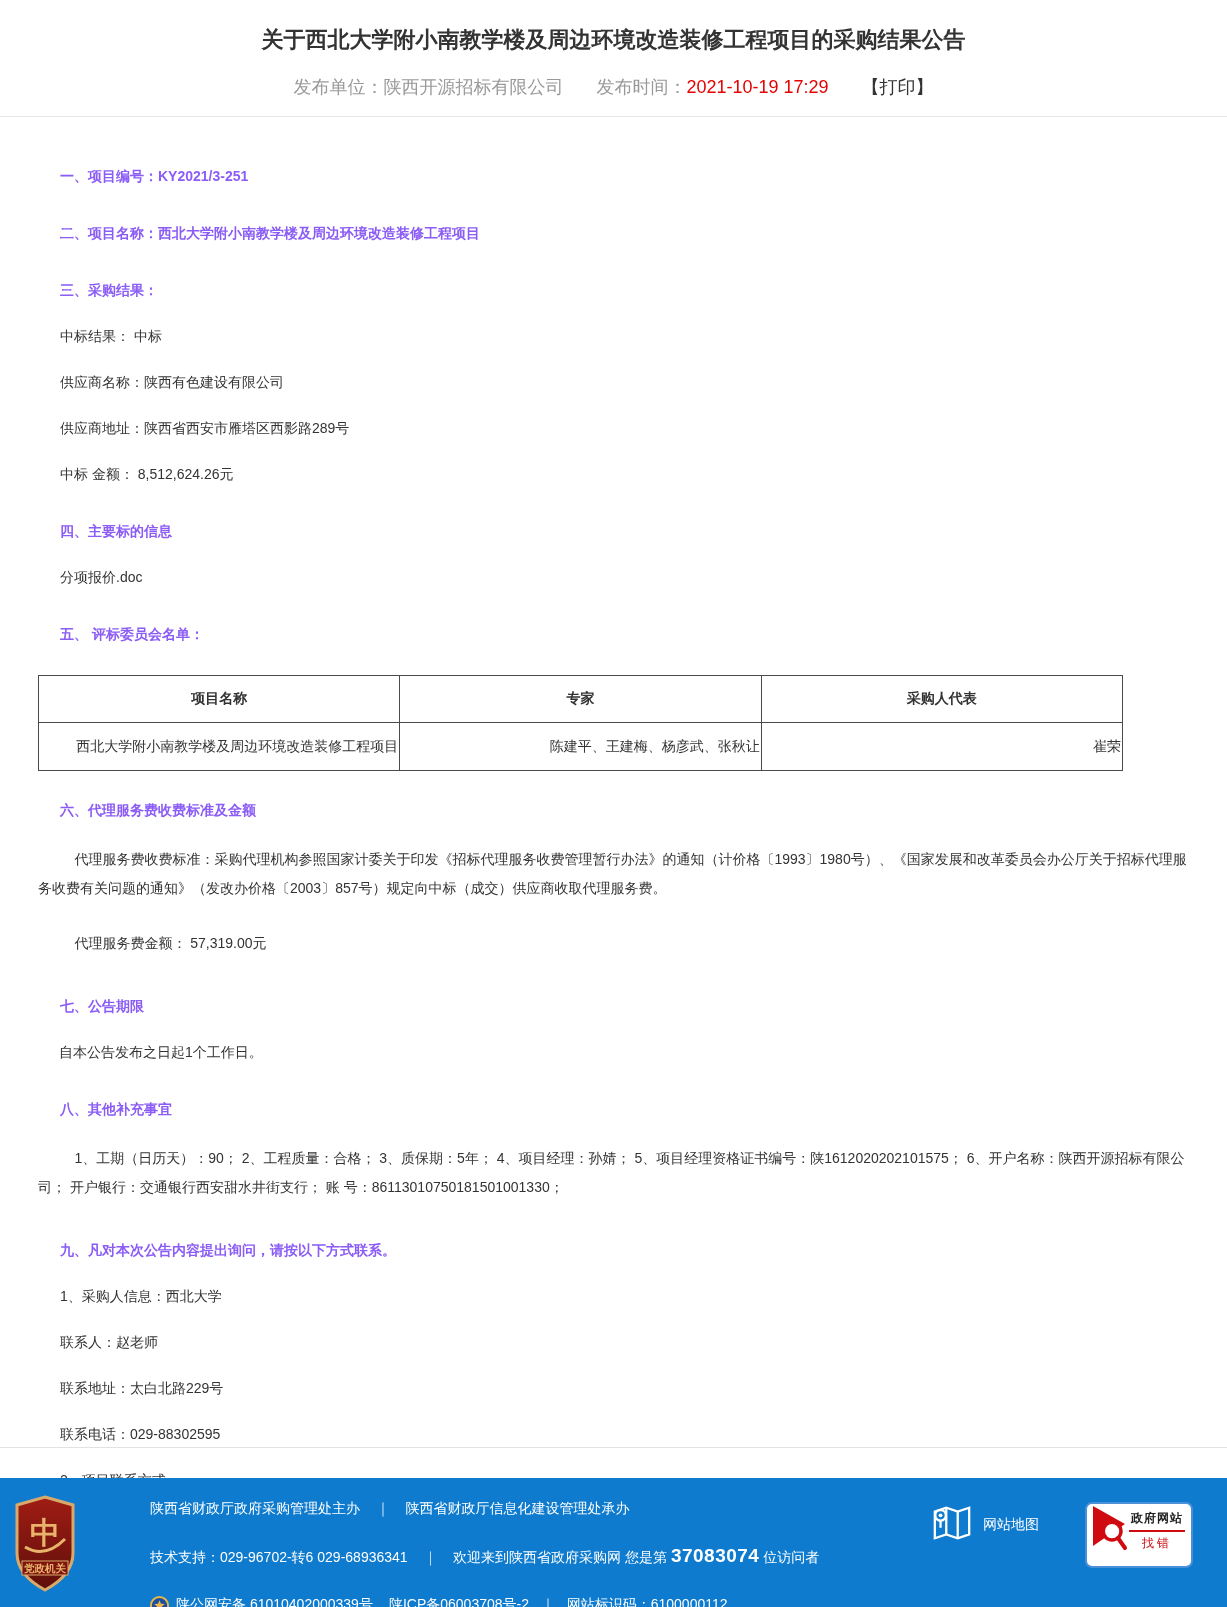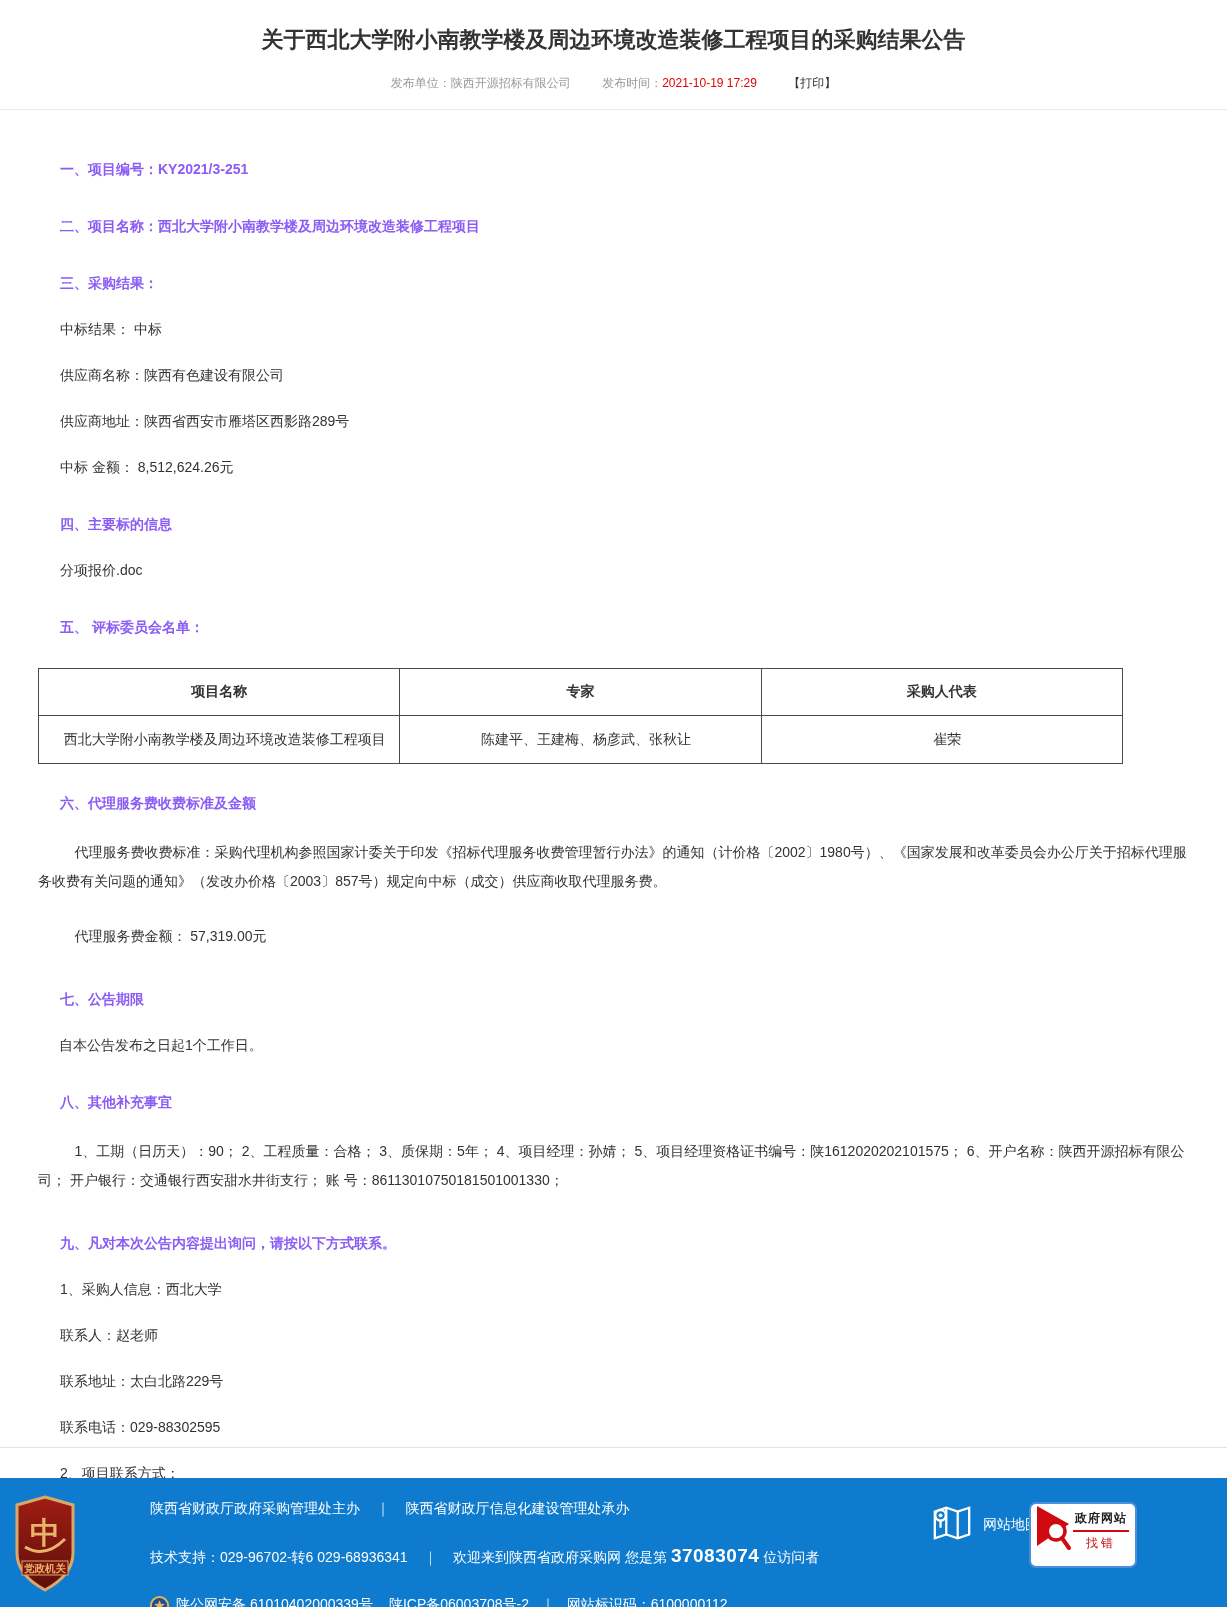--- a/index.html
+++ b/index.html
@@ -6,41 +6,41 @@
   html,body { margin:0; padding:0; }
   body {
     width:1227px; height:1607px; position:relative; overflow:hidden;
     background:#ffffff; color:#333;
     font-family:"Liberation Sans","DejaVu Sans",sans-serif;
     font-size:14px;
   }
   
   .doc-header { padding-top:26px; text-align:center; }
   .doc-title { font-size:22px; font-weight:bold; color:#333; margin:0; line-height:28px; }
-  .doc-meta { margin-top:21px; color:#999; font-size:12px; }
+  .doc-meta { margin-top:21px; color:#999; font-size:18px; }
   .doc-meta .seg { margin:0 14px; }
   .meta-time-value { color:#e60000; }
   .print-btn { color:#333; cursor:pointer; }
   .header-divider { border:none; border-top:1px solid #e9e9e9; margin:17px 0 0 0; }
 
   
   .content { padding:0 40px 0 38px; }
   .doc-heading { font-weight:bold; font-size:14px; color:#8b5cf6; margin:39px 0 0 22px; line-height:18px; }
   .doc-line   { margin:28px 0 0 22px; line-height:18px; }
   .doc-para   { margin:26px 0 0 0; text-indent:2.6em; line-height:29px; }
   .doc-link { color:#333; text-decoration:none; cursor:pointer; }
 
   table.committee {
     border-collapse:collapse; margin:32px 0 0 0; width:1085px; table-layout:fixed;border-radius:8px;
   }
   table.committee th, table.committee td {
     border:1px solid #4a4a4a; font-size:14px; color:#333; font-weight:normal;
   }
   table.committee th { height:47px; text-align:center; font-weight:bold; }
-  table.committee td { height:48px; text-align:center; padding-left:12px; }
+  table.committee td { height:48px; text-align:right; padding-left:12px; }
 
   .content-bottom-divider {
     position:absolute; left:0; top:1447px; width:1227px; height:0;
     border-top:1px solid #dfe3e6;
   }
 
   
   .site-footer {
     position:absolute; left:0; top:1478px; width:1227px; height:129px;
     background:#0e7bce; color:#fff;
@@ -52,21 +52,21 @@
   .f-line2 { margin-top:32px; }
   .f-line3 { margin-top:31px; display:flex; align-items:flex-start; }
   .f-sep { margin:0 12px; opacity:.85; }
   .visitor-count { font-weight:bold; font-size:19px; letter-spacing:.5px; }
   .police-icon { margin-right:7px; display:inline-block; vertical-align:middle; }
 
   .sitemap { position:absolute; left:931px; top:24px; display:flex; align-items:center; cursor:pointer; }
   .sitemap-label { margin-left:10px; font-size:14px; }
 
   .gov-error-badge {
-    position:absolute; left:1029px; top:24px; width:108px; height:66px;
+    position:absolute; left:1085px; top:24px; width:108px; height:66px;
     background:#fff; border:2px solid #4a90d9; border-radius:7px;
     display:flex; align-items:center; padding:4px 6px 12px 4px; cursor:pointer;
   }
   .geb-right { flex:1; text-align:center; }
   .geb-top { color:#222; font-weight:bold; font-size:12px; letter-spacing:1px; border-bottom:2px solid #cf0a10; padding-bottom:3px; }
   .geb-bottom { color:#cf0a10; font-weight:normal; font-size:12px; letter-spacing:3px; padding-top:3px; }
 </style>
 </head>
 <body>
 
@@ -104,21 +104,21 @@
     <tbody>
       <tr>
         <td>西北大学附小南教学楼及周边环境改造装修工程项目</td>
         <td>陈建平、王建梅、杨彦武、张秋让</td>
         <td>崔荣</td>
       </tr>
     </tbody>
   </table>
 
   <p class="doc-heading" style="margin-top:30px">六、代理服务费收费标准及金额</p>
-  <p class="doc-para">代理服务费收费标准：采购代理机构参照国家计委关于印发《招标代理服务收费管理暂行办法》的通知（计价格〔2002〕1980号）、《国家发展和改革委员会办公厅关于招标代理服务收费有关问题的通知》（发改办价格〔2003〕857号）规定向中标（成交）供应商收取代理服务费。</p>
+  <p class="doc-para">代理服务费收费标准：采购代理机构参照国家计委关于印发《招标代理服务收费管理暂行办法》的通知（计价格〔1993〕1980号）、《国家发展和改革委员会办公厅关于招标代理服务收费有关问题的通知》（发改办价格〔2003〕857号）规定向中标（成交）供应商收取代理服务费。</p>
   <p class="doc-para">代理服务费金额：  57,319.00元</p>
 
   <p class="doc-heading">七、公告期限</p>
   <p class="doc-line" style="margin-left:21px">自本公告发布之日起1个工作日。</p>
 
   <p class="doc-heading">八、其他补充事宜</p>
   <p class="doc-para">1、工期（日历天）：90；  2、工程质量：合格；  3、质保期：5年；  4、项目经理：孙婧；  5、项目经理资格证书编号：陕1612020202101575；  6、开户名称：陕西开源招标有限公司；  开户银行：交通银行西安甜水井街支行；  账 号：86113010750181501001330；</p>
 
   <p class="doc-heading">九、凡对本次公告内容提出询问，请按以下方式联系。</p>
   <p class="doc-line">1、采购人信息：西北大学</p>

